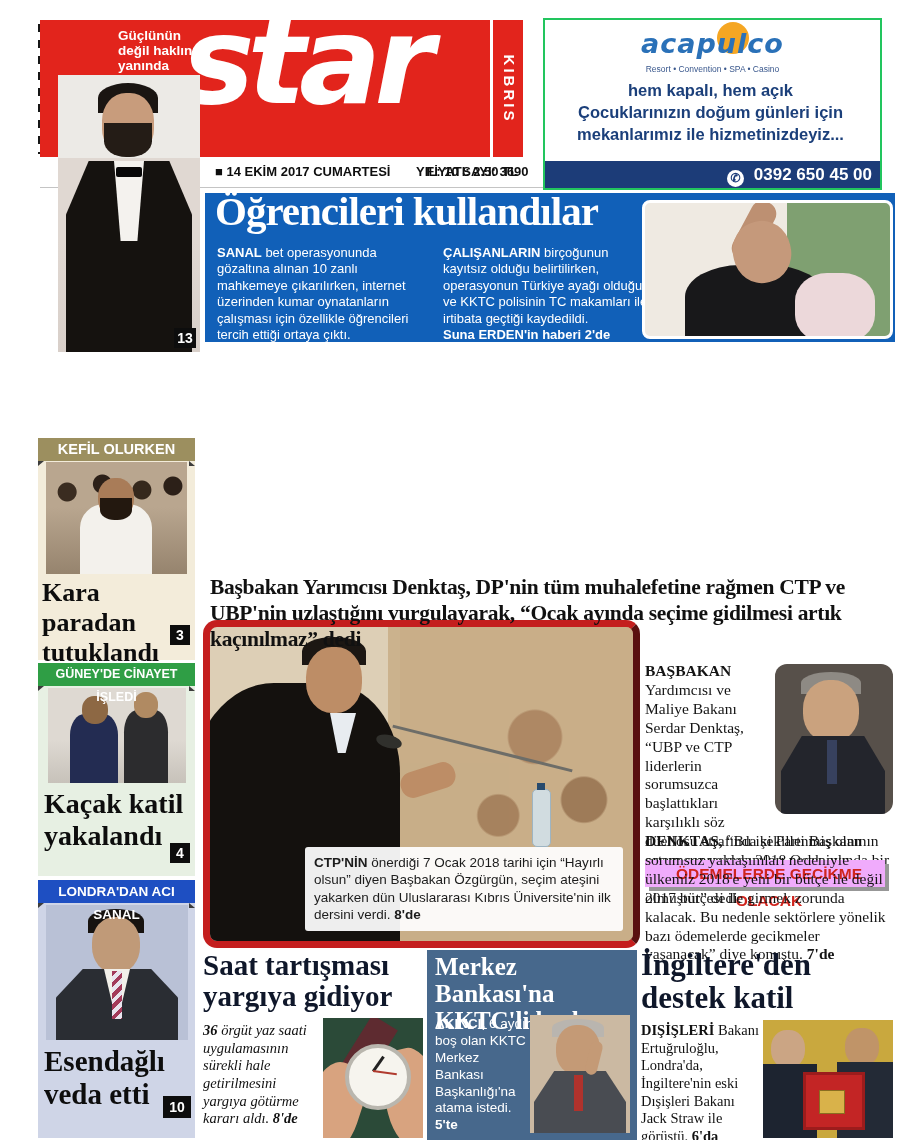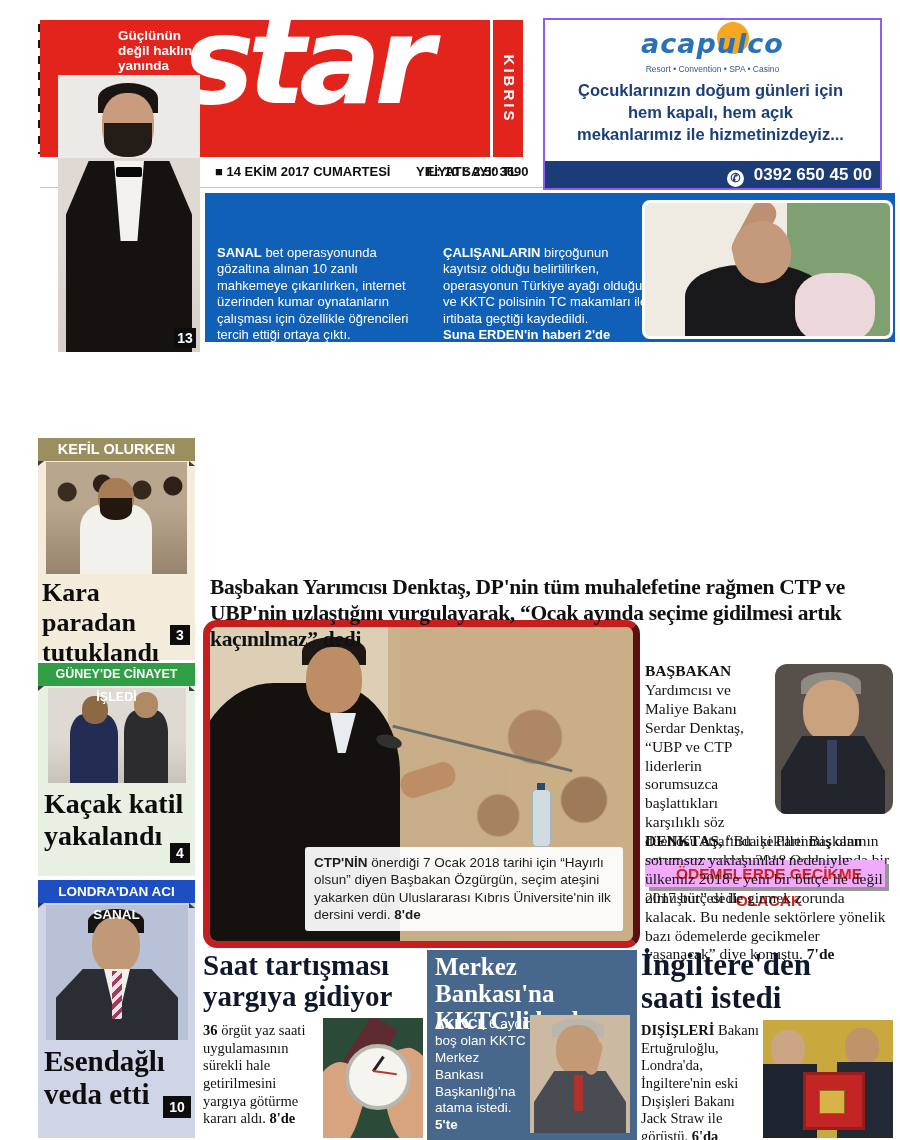--- a/index.html
+++ b/index.html
@@ -30,21 +30,21 @@
     clip-path:polygon(0 0,100% 0,78% 100%,22% 100%);}
   .m-bow{position:absolute;left:58px;top:92px;width:26px;height:10px;background:#070707;border-radius:2px;}
   .badge{position:absolute;background:#0d0d0d;color:#fff;font-weight:bold;
     font-size:14px;line-height:20px;text-align:center;z-index:8;}
   .dateline{left:215px;top:164px;font-size:13px;font-weight:bold;color:#0e0e0e;}
   .date-issue{margin-left:22px;}
   .price{left:418px;top:164px;width:100px;text-align:right;font-size:13px;font-weight:bold;}
   .mast-rule{left:40px;top:187px;width:838px;height:1px;background:#c4c4c4;}
 
   
-  .ad{left:543px;top:18px;width:335px;height:168px;border:2px solid #8b5cf6;background:#fff;}
+  .ad{left:543px;top:18px;width:335px;height:168px;border:2px solid #22c55e;background:#fff;}
   .ad-sun{left:172px;top:2px;width:32px;height:32px;border-radius:50%;background:#f5a623;}
   .ad-brand{left:0;top:8px;width:100%;text-align:center;color:#2a71b8;font-weight:bold;
     font-style:italic;font-size:27px;letter-spacing:1px;font-family:"DejaVu Sans",sans-serif;}
   .ad-tagline{left:0;top:44px;width:100%;text-align:center;color:#39578c;font-size:8.5px;}
   .ad-text{left:8px;top:60px;width:315px;text-align:center;color:#1b3f7a;font-weight:bold;
     font-size:16.5px;line-height:1.32;}
   .ad-phonebar{left:0;bottom:0;width:100%;height:27px;background:#1c3c78;color:#fff;
     font-weight:bold;font-size:17px;line-height:27px;text-align:right;box-sizing:border-box;padding-right:8px;}
   .phone-ico{display:inline-block;width:17px;height:17px;border-radius:50%;background:#fff;color:#1c3c78;
     font-size:12px;line-height:17px;text-align:center;vertical-align:-2px;margin-right:5px;font-weight:bold;}
@@ -148,21 +148,21 @@
   .denktas-photo{float:right;width:118px;height:150px;margin:2px 0 4px 8px;border-radius:12px;
     background:linear-gradient(180deg,#57504a 0 100%);position:relative;overflow:hidden;}
   .dp-head{position:absolute;left:28px;top:16px;width:56px;height:62px;border-radius:46%;background:#caa27e;}
   .dp-hair{position:absolute;left:26px;top:8px;width:60px;height:22px;border-radius:50% 50% 0 0;background:#8e8a84;}
   .dp-suit{position:absolute;left:6px;top:72px;width:104px;height:78px;background:#23252c;clip-path:polygon(20% 0,80% 0,100% 45%,100% 100%,0 100%,0 45%);}
   .dp-tie{position:absolute;left:52px;top:76px;width:10px;height:44px;background:#37415e;}
 
   
   .bot-h{font-family:"Liberation Serif",serif;font-weight:bold;line-height:1.07;color:#0f172a;}
   .art1-h{left:203px;top:950px;width:220px;font-size:29px;}
-  .art1-b{left:203px;top:1022px;width:118px;font-family:"Liberation Serif",serif;font-size:14.5px;line-height:1.22;}
+  .art1-b{left:203px;top:1022px;width:118px;font-family:"Liberation Serif",serif;font-size:14.5px;line-height:1.22;font-style:italic;}
   .b-lead,.b-page{font-weight:bold;}
   .watch-photo{left:323px;top:1018px;width:100px;height:120px;background:#2b4a38;overflow:hidden;}
   .w-finger1{position:absolute;left:-14px;top:44px;width:52px;height:90px;border-radius:40%;background:#d8a37f;transform:rotate(18deg);}
   .w-finger2{position:absolute;right:-16px;top:30px;width:54px;height:100px;border-radius:40%;background:#d8a37f;transform:rotate(-14deg);}
   .w-strap{position:absolute;left:10px;top:-6px;width:30px;height:140px;background:#5e2b30;transform:rotate(32deg);}
   .w-face{position:absolute;left:22px;top:26px;width:58px;height:58px;border-radius:50%;background:#f6f4ee;border:4px solid #b9b6ae;}
   .w-hand-h{position:absolute;left:50px;top:52px;width:18px;height:2.5px;background:#222;transform-origin:left;transform:rotate(-55deg);}
   .w-hand-m{position:absolute;left:50px;top:52px;width:24px;height:2px;background:#b03a2e;transform-origin:left;transform:rotate(8deg);}
   .art2{left:427px;top:950px;width:210px;height:190px;background:#47688c;color:#fff;}
   .art2-h{position:absolute;left:8px;top:4px;width:196px;font-size:25px;color:#fff;}
@@ -218,31 +218,32 @@
     <span class="date-issue">YIL: 10 SAYI: 3690</span>
   </div>
   <div class="abs price">FİYATI: 2.50 TL</div>
   <div class="abs mast-rule"></div>
 
   <div class="abs ad">
     <div class="abs ad-sun"></div>
     <div class="abs ad-brand">acapulco</div>
     <div class="abs ad-tagline">Resort • Convention • SPA • Casino</div>
     <div class="abs ad-text">
+      <div>hem kapalı, hem açık</div>
       <div>Çocuklarınızın doğum günleri için</div>
-      <div>hem kapalı, hem açık</div>
       <div>mekanlarımız ile hizmetinizdeyiz...</div>
     </div>
     <div class="abs ad-phonebar">
       <span class="phone-ico">✆</span>
       <span>0392 650 45 00</span>
     </div>
   </div>
 
   <div class="abs bluebox">
+    <div class="abs bluebox-h">Öğrencileri kullandılar</div>
     <div class="abs bb-col bb-col1">
       <span class="bb-lead">SANAL</span><span> bet operasyonunda gözaltına alınan 10 zanlı mahkemeye çıkarılırken, internet üzerinden kumar oynatanların çalışması için özellikle öğrencileri tercih ettiği ortaya çıktı.</span>
     </div>
     <div class="abs bb-col bb-col2">
       <span class="bb-lead">ÇALIŞANLARIN</span><span> birçoğunun kayıtsız olduğu belirtilirken, operasyonun Türkiye ayağı olduğu ve KKTC polisinin TC makamları ile irtibata geçtiği kaydedildi.</span>
       <div class="bb-byline">Suna ERDEN'in haberi 2'de</div>
     </div>
     <div class="abs bb-photo">
       <div class="bbp-arm"></div>
       <div class="bbp-shirt"></div>
@@ -350,21 +351,21 @@
       <div class="ak-hair"></div>
       <div class="ak-head"></div>
       <div class="ak-suit"></div>
       <div class="ak-tie"></div>
       <div class="ak-finger"></div>
     </div>
   </div>
 
   <div class="abs bot-h art3-h">
     <div>İngiltere'den</div>
-    <div>saati istedi</div>
+    <div>destek katil</div>
   </div>
   <div class="abs art3-b">
     <span class="b-lead">DIŞİŞLERİ</span><span> Bakanı Ertuğruloğlu, Londra'da, İngiltere'nin eski Dışişleri Bakanı Jack Straw ile görüştü. </span><span class="b-page">6'da</span>
   </div>
   <div class="abs straw-photo">
     <div class="sp-h1"></div>
     <div class="sp-s1"></div>
     <div class="sp-h2"></div>
     <div class="sp-s2"></div>
     <div class="sp-plaque"></div>

